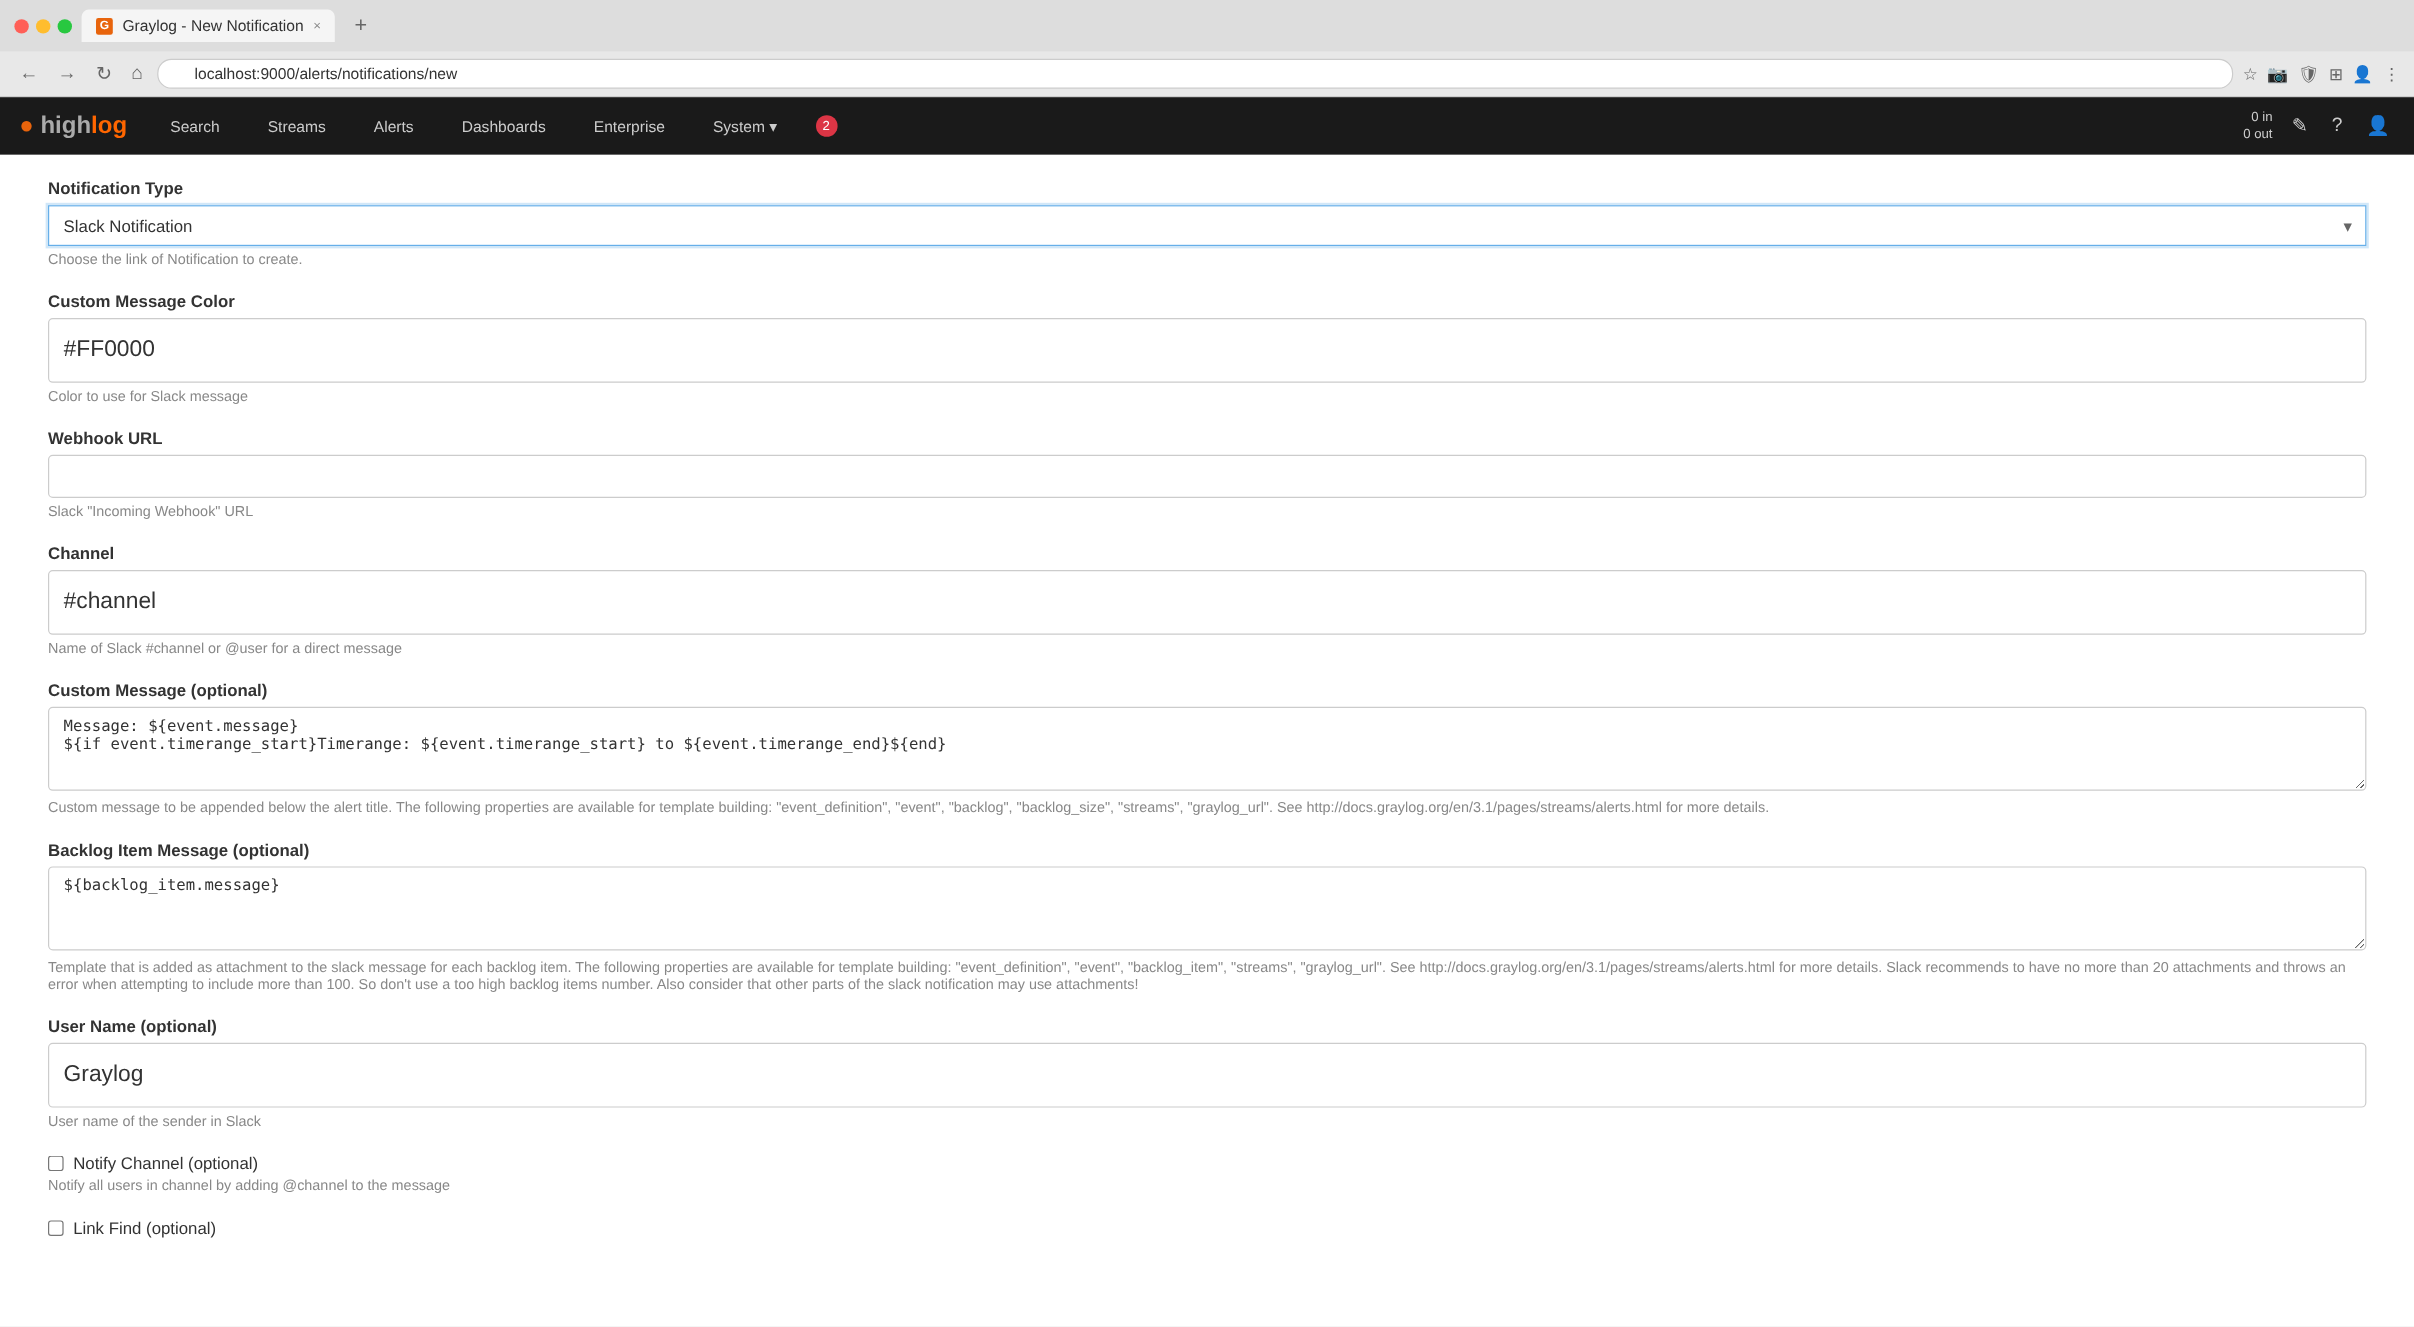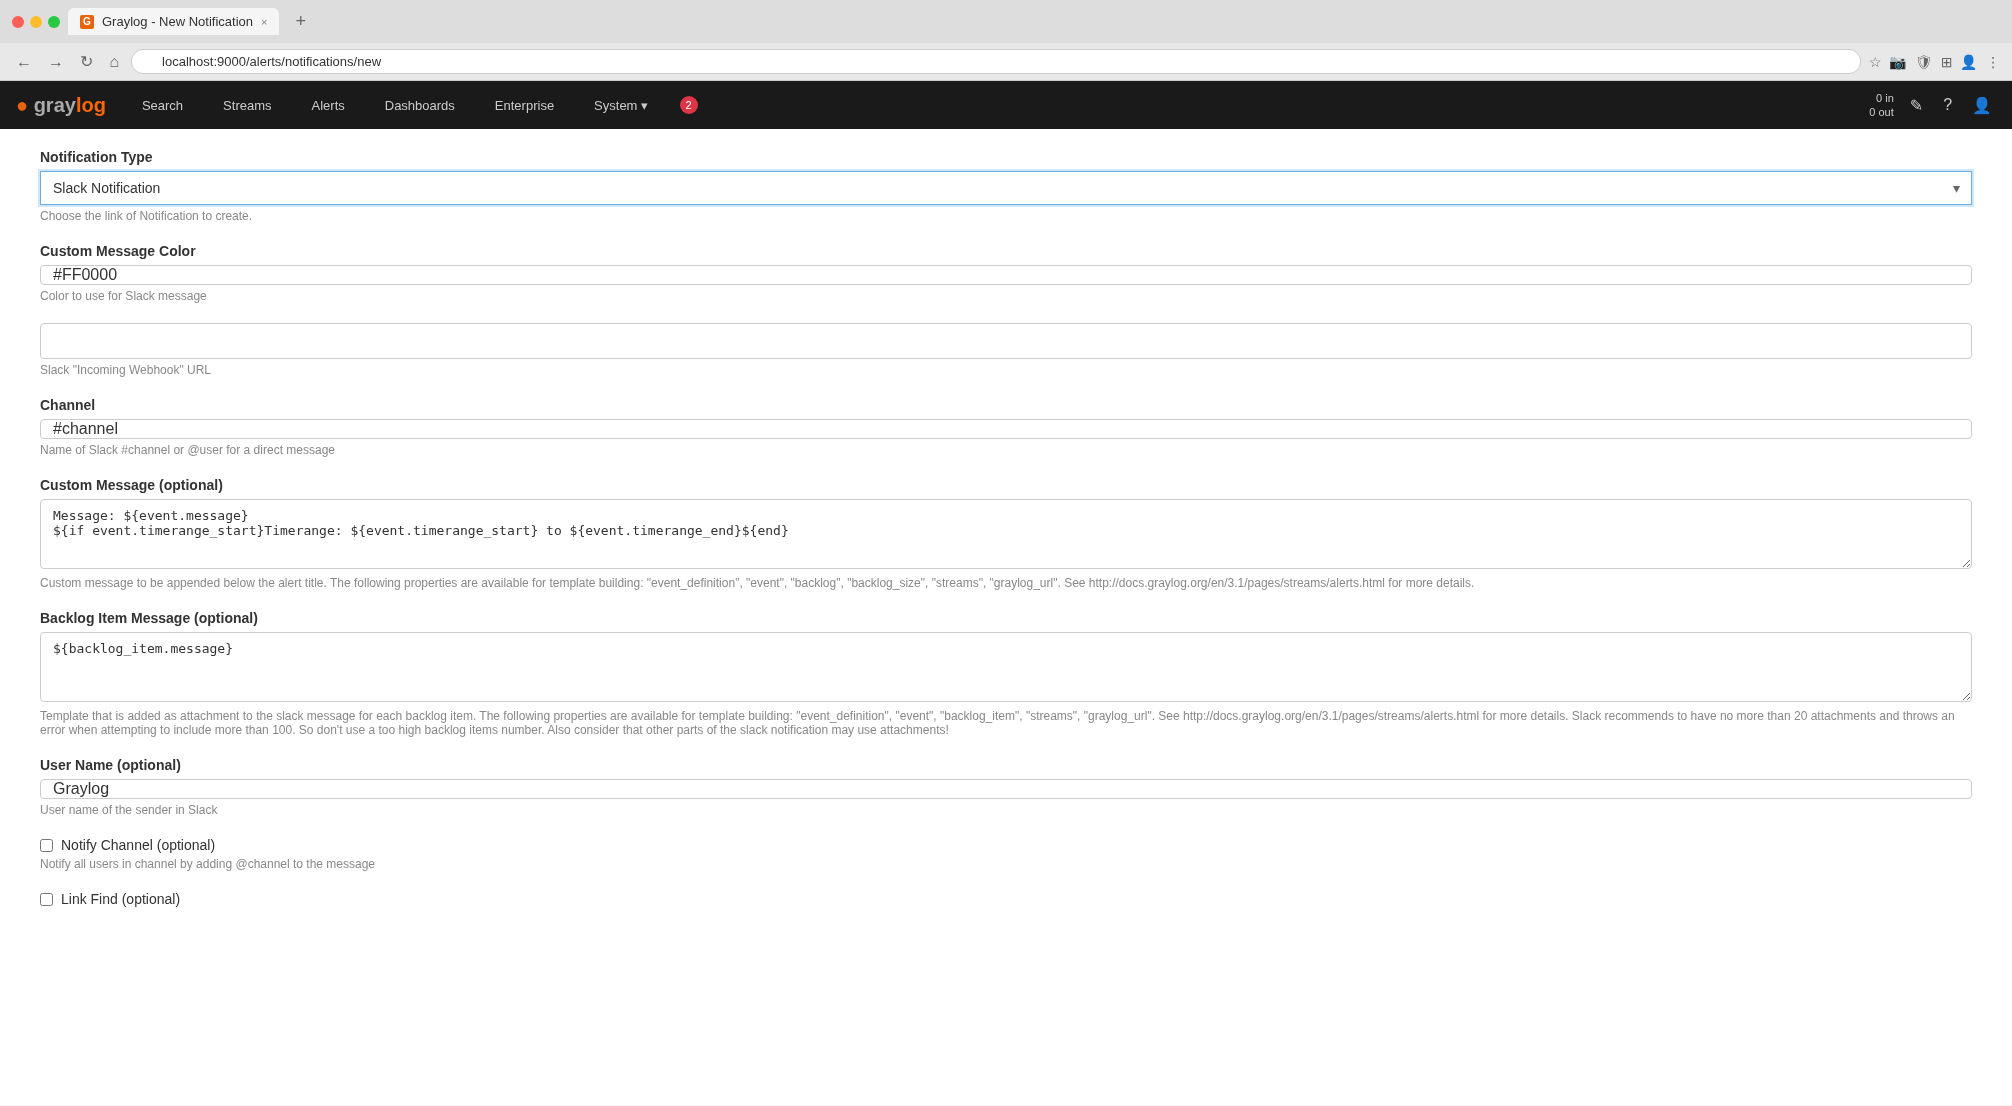--- a/index.html
+++ b/index.html
@@ -88,23 +88,23 @@
     .description-hint {
       color: #666; font-size: 13px; margin-bottom: 16px;
     }
 
     .form-group { margin-bottom: 20px; }
     .form-label {
       display: block; font-weight: 600; font-size: 14px;
       margin-bottom: 6px; color: #333;
     }
     .form-control {
-      width: 100%; padding: 0 12px;
+      width: 100%; padding: 15px 12px;
       border: 1px solid #ccc; border-radius: 4px;
-      font-size: 16px; color: #333; background: white;
+      font-size: 19px; color: #333; background: white;
     }
     .form-select {
       width: 100%; padding: 8px 32px 8px 12px;
       border: 1px solid #66afe9; border-radius: 0;
       font-size: 14px; color: #333; background: white;
       appearance: none; cursor: pointer;
       box-shadow: 0 0 0 2px rgba(102,175,233,0.3);
     }
     .select-wrapper { position: relative; }
     .select-wrapper::after {
@@ -156,21 +156,21 @@
       <button class="browser-action-btn">⊞</button>
       <button class="browser-action-btn">👤</button>
       <button class="browser-action-btn">⋮</button>
     </div>
   </div>
 </div>
 
 <nav class="app-navbar">
   <div class="app-logo">
     <span style="color:#e8640c;">●</span>
-    <span style="color:#aaa;"> gray</span><span style="color:#ff6600;">log</span>
+    <span style="color:#aaa;"> high</span><span style="color:#ff6600;">log</span>
   </div>
   <div class="nav-links">
     <a class="nav-link">Search</a>
     <a class="nav-link">Streams</a>
     <a class="nav-link">Alerts</a>
     <a class="nav-link">Dashboards</a>
     <a class="nav-link">Enterprise</a>
     <a class="nav-link has-arrow">System</a>
     <span class="nav-badge">2</span>
   </div>
@@ -201,20 +201,21 @@
     <p class="form-hint">Choose the link of Notification to create.</p>
   </div>
 
   <div class="form-group">
     <label class="form-label">Custom Message Color</label>
     <input type="text" class="form-control" value="#FF0000" style="">
     <p class="form-hint">Color to use for Slack message</p>
   </div>
 
   <div class="form-group">
+    <label class="form-label">Webhook URL</label>
     <input type="text" class="form-control" style="height: 36px;">
     <p class="form-hint">Slack "Incoming Webhook" URL</p>
   </div>
 
   <div class="form-group">
     <label class="form-label">Channel</label>
     <input type="text" class="form-control" value="#channel" style="">
     <p class="form-hint">Name of Slack #channel or @user for a direct message</p>
   </div>
 

